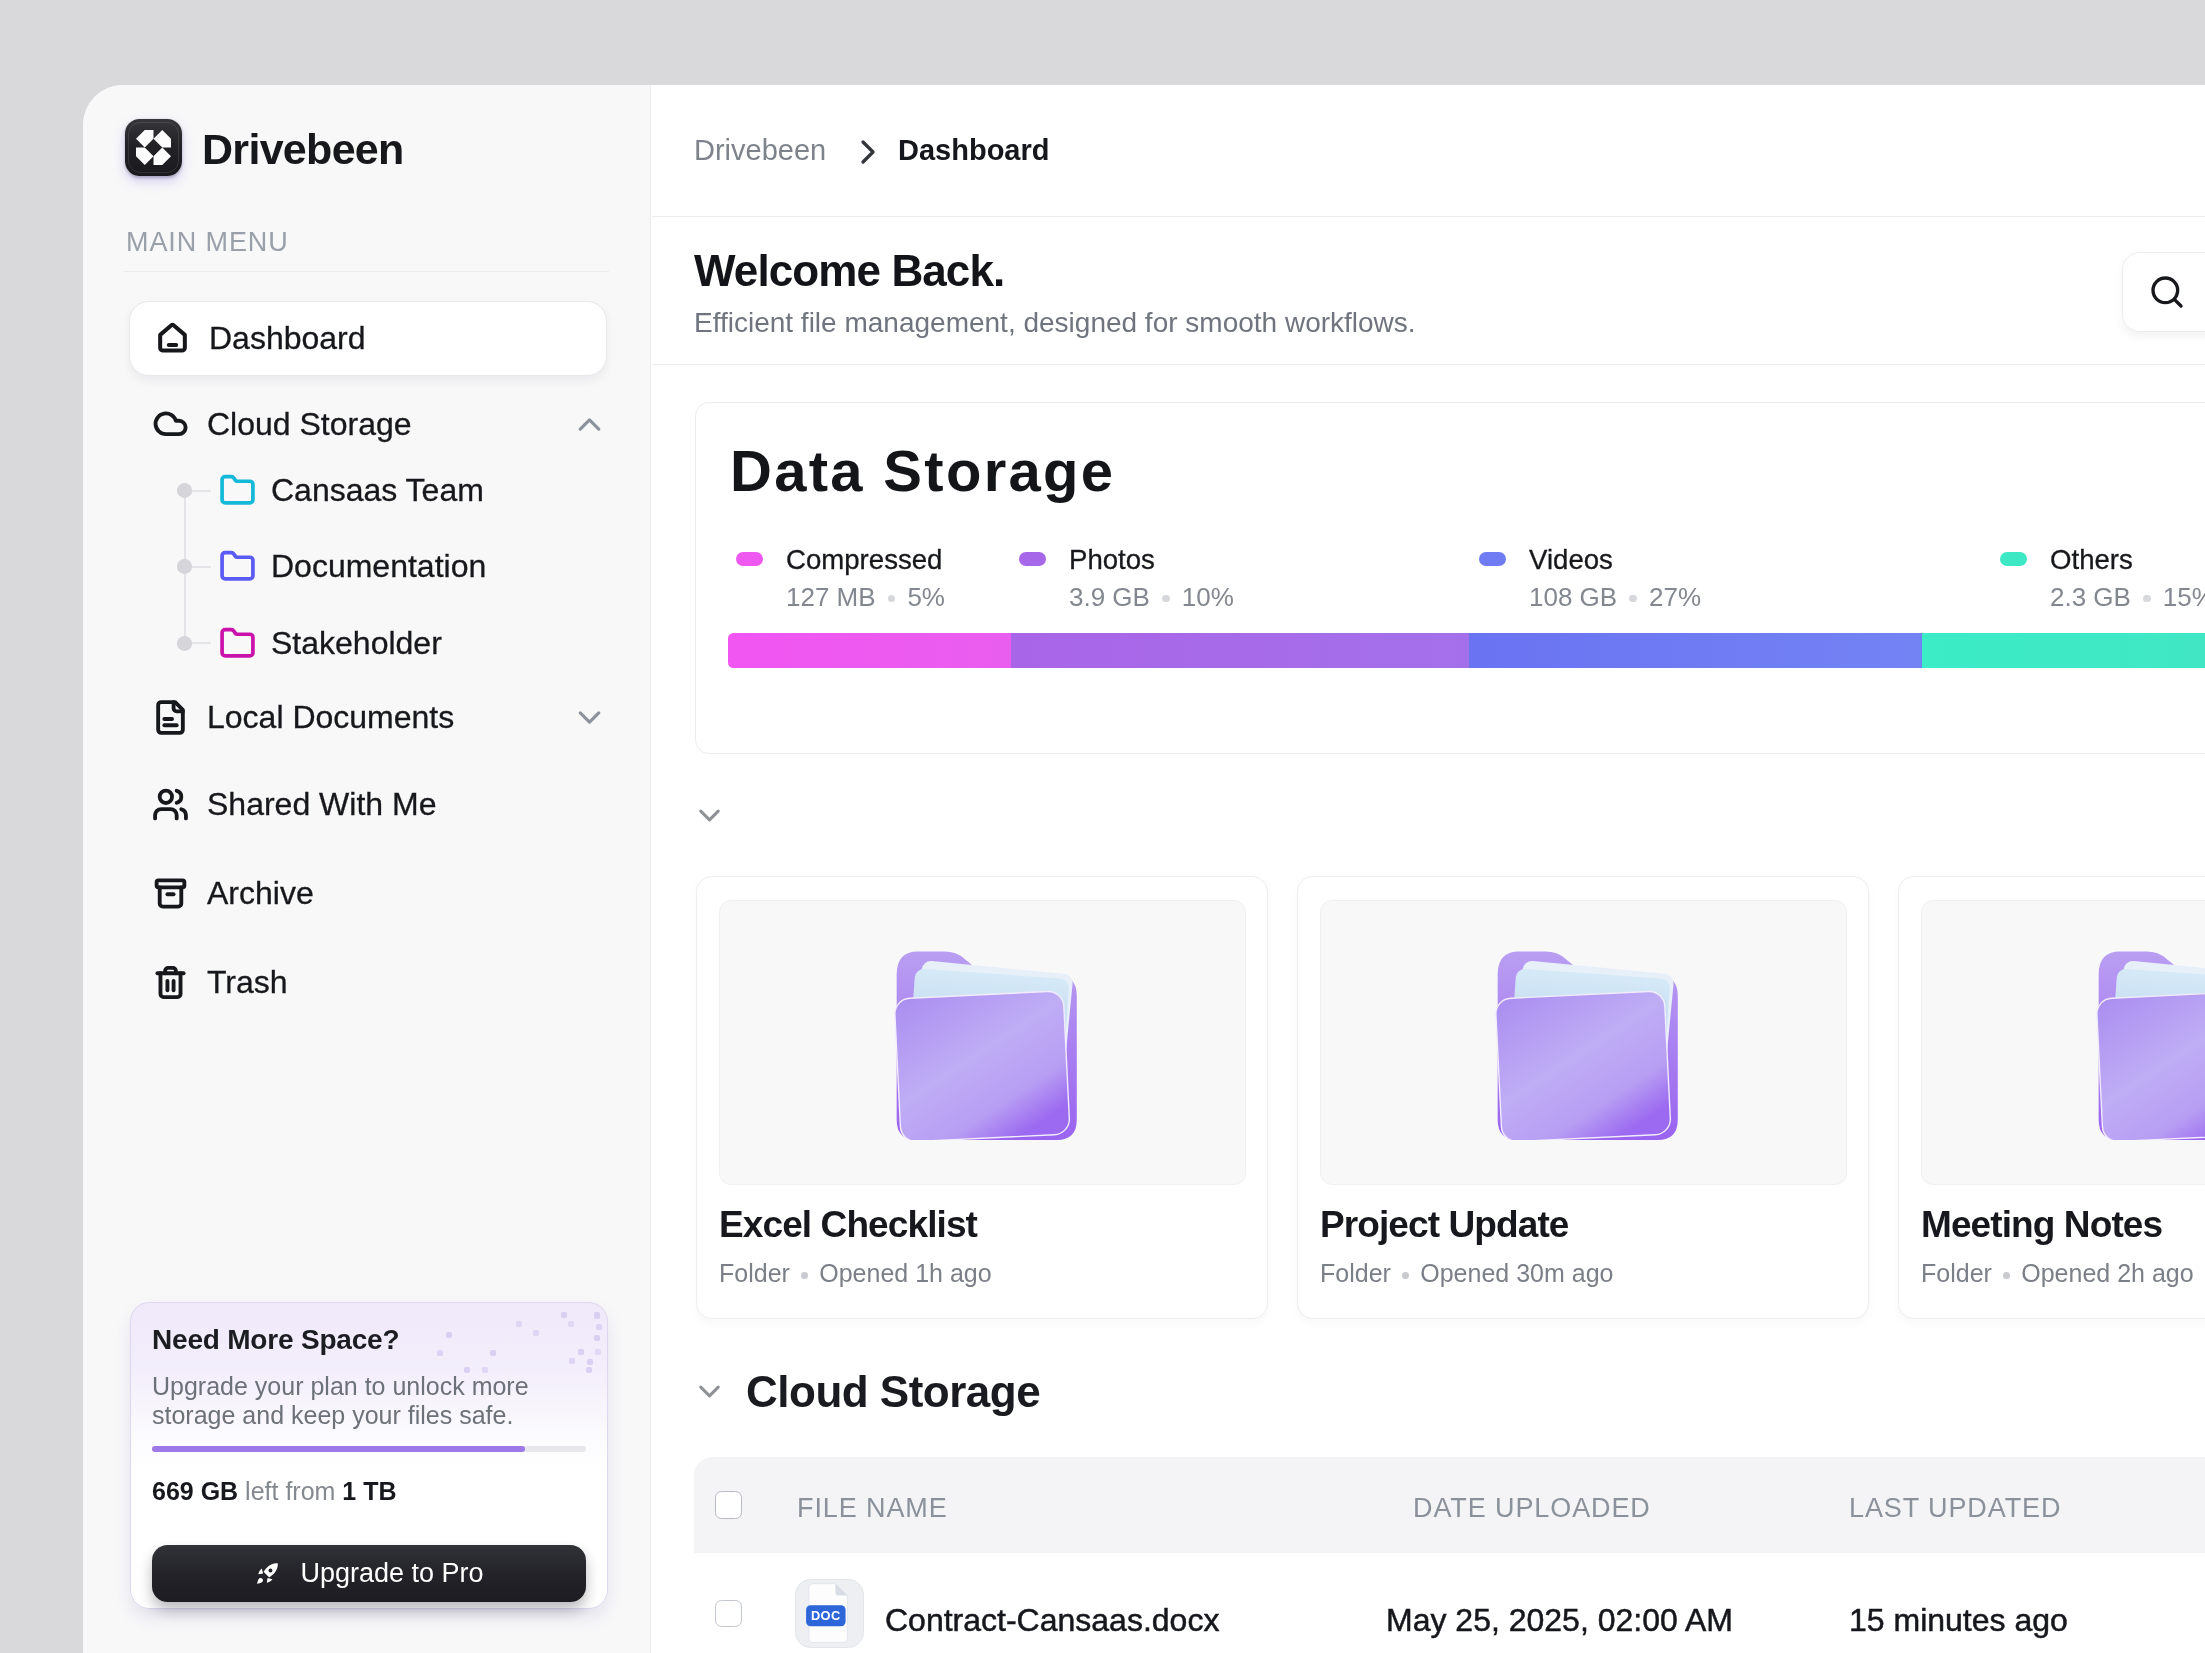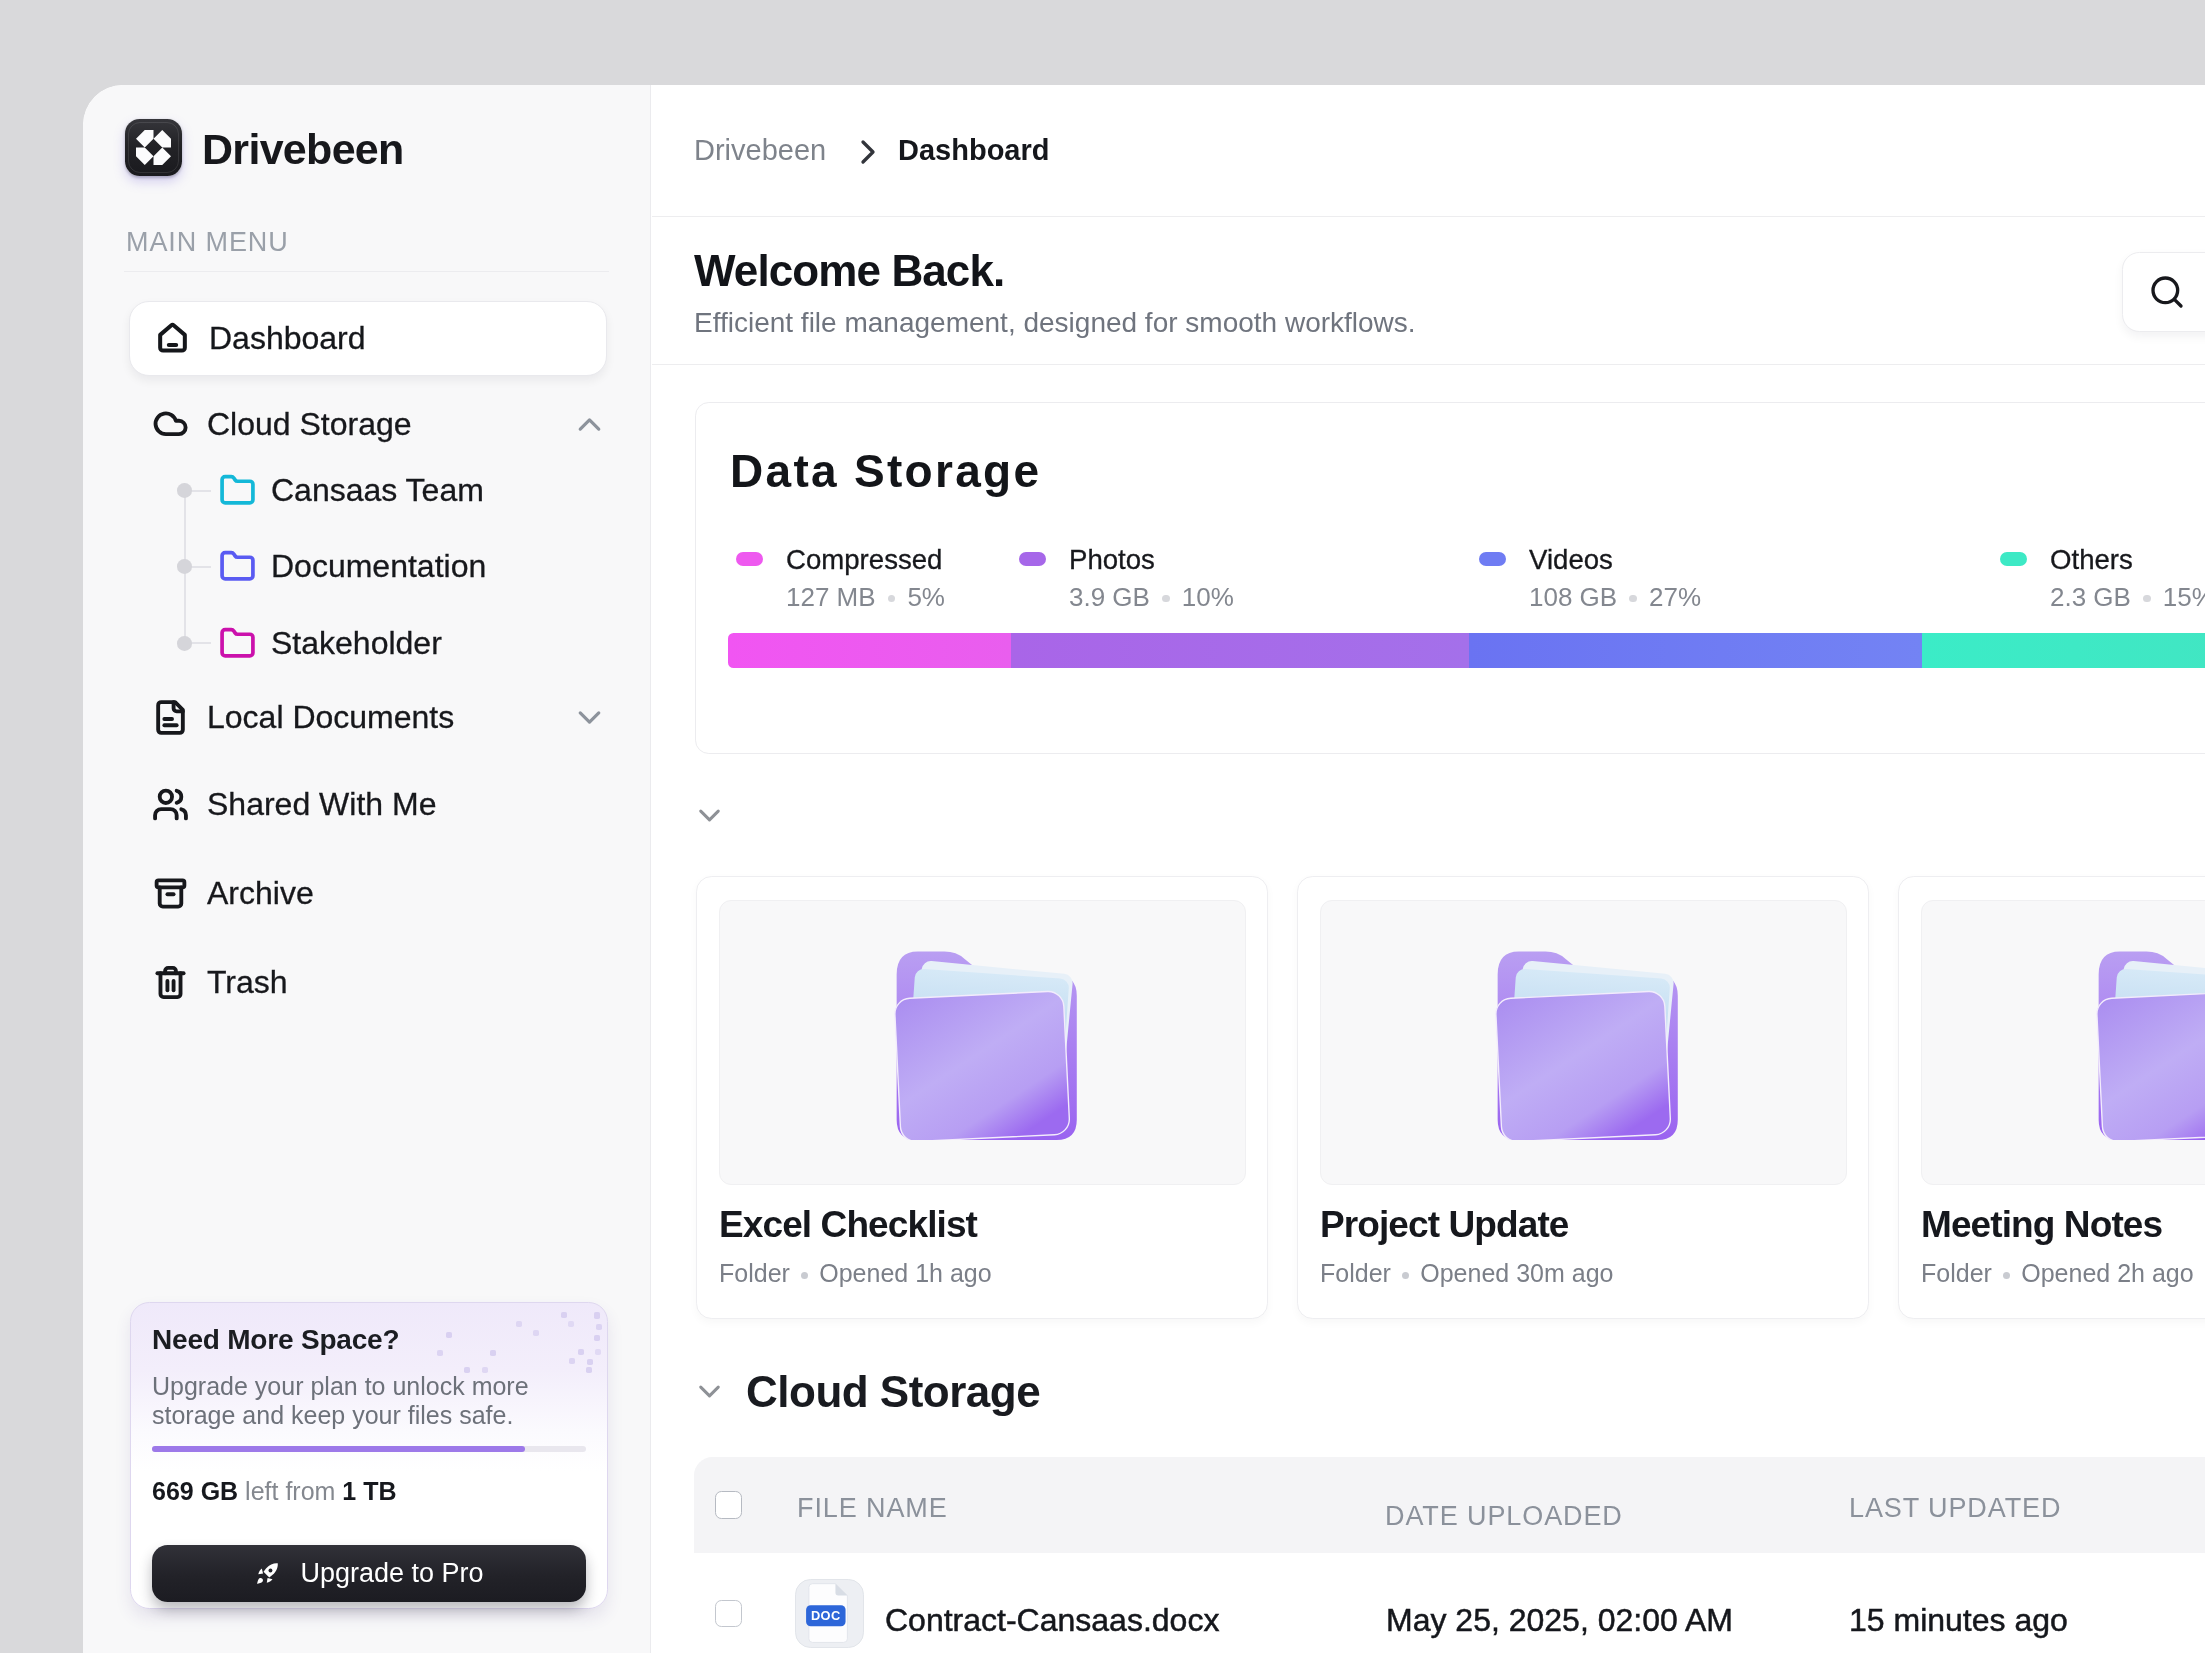--- a/index.html
+++ b/index.html
@@ -70,21 +70,21 @@
   .welcome { position:absolute; left:611px; top:164px; font-size:44px; font-weight:700;
              color:#121419; line-height:44px; letter-spacing:-0.9px; }
   .subtitle { position:absolute; left:611px; top:224px; font-size:28px; color:#6f747e; line-height:28px; }
   .search-btn { position:absolute; left:2039px; top:167px; width:193px; height:80px;
                 background:#fff; border:0.9px solid #ececef; border-radius:17.5px;
                 box-shadow:0 4.6px 10px rgba(20,20,40,.05); }
   .search-btn svg { position:absolute; left:24px; top:19.3px; }
   
   .ds-card { position:absolute; left:612px; top:317px; width:1562px; height:352px;
              background:#fff; border:0.9px solid #ececef; border-radius:13.8px; }
-  .ds-card h2 { position:absolute; left:34px; top:45px; font-size:46px; font-weight:700;
+  .ds-card h2 { position:absolute; left:34px; top:45px; font-size:58px; font-weight:700;
                 color:#131519; line-height:46px; letter-spacing:2.3px; }
   .lg { position:absolute; top:148px; }
   .lg .pill { position:absolute; left:0; top:0.9px; width:27px; height:13.8px; border-radius:7.4px; }
   .lg .lab { position:absolute; left:50px; top:-5.5px; font-size:27.6px; line-height:27.6px; font-weight:400; color:#17181c; white-space:nowrap;}
   .lg .val { position:absolute; left:50px; top:33px; font-size:26px; line-height:26px; color:#83878f; white-space:nowrap; }
   .lg .val .dot { display:inline-block; width:7.8px; height:7.8px; border-radius:50%; background:#d7d8dc; margin:0 12px; vertical-align:14%; }
   .bar { position:absolute; left:32px; top:230px; width:1498px; height:35px; border-radius:5.5px 0 0 5.5px;
          overflow:hidden; display:flex; }
   .bar i { display:block; height:35px; }
   
@@ -358,21 +358,21 @@
   </div>
 
   <svg class="sect-ch" style="left:609px; top:1289px;" width="35" height="35" viewBox="0 0 24 24" fill="none" stroke="#8e9196" stroke-width="2.1" stroke-linecap="round" stroke-linejoin="round">
       <path d="m6 9 6 6 6-6"></path>
     </svg>
   <div class="sect" style="left:663px; top:1285px;">Cloud Storage</div>
 
   <div class="thead">
     <div class="cb"></div>
     <div class="col" style="left:103px;">FILE NAME</div>
-    <div class="col" style="left:691px;margin-top:8px;">DATE UPLOADED</div>
+    <div class="col" style="left:719px;">DATE UPLOADED</div>
     <div class="col" style="left:1155px;">LAST UPDATED</div>
   </div>
   <div class="trowd">
     <div class="cb"></div>
     <div class="doc-tile">
       <svg width="67" height="67" viewBox="0 0 146 146">
         <path d="M36 8 h50 l26 26 v94 a8 8 0 0 1 -8 8 h-68 a8 8 0 0 1 -8 -8 v-112 a8 8 0 0 1 8 -8 z" fill="#fdfdfe" stroke="#e0e4ea" stroke-width="2"></path>
         <path d="M86 8 l26 26 h-20 a6 6 0 0 1 -6 -6 z" fill="#d8dde5"></path>
         <rect x="22" y="55" width="86" height="46" rx="10" fill="#2d66d9"></rect>
         <text x="65" y="88" font-family="Liberation Sans, sans-serif" font-size="28" font-weight="700" fill="#ffffff" text-anchor="middle" letter-spacing="1">DOC</text>

